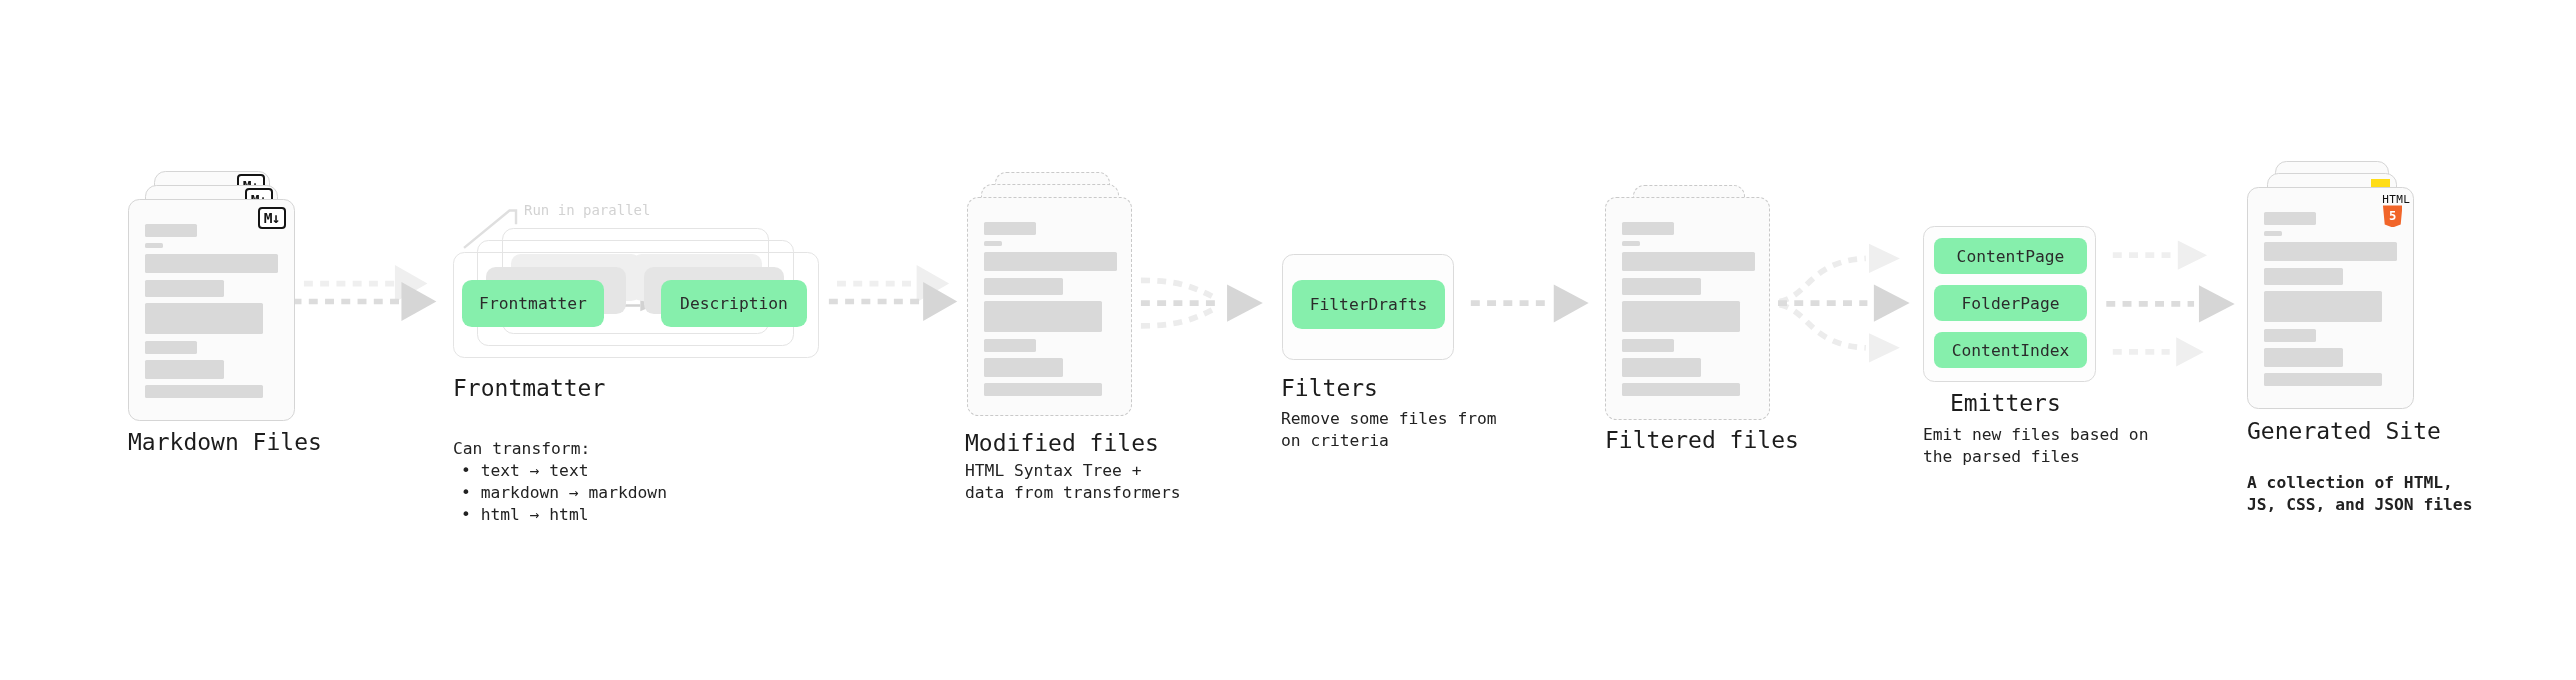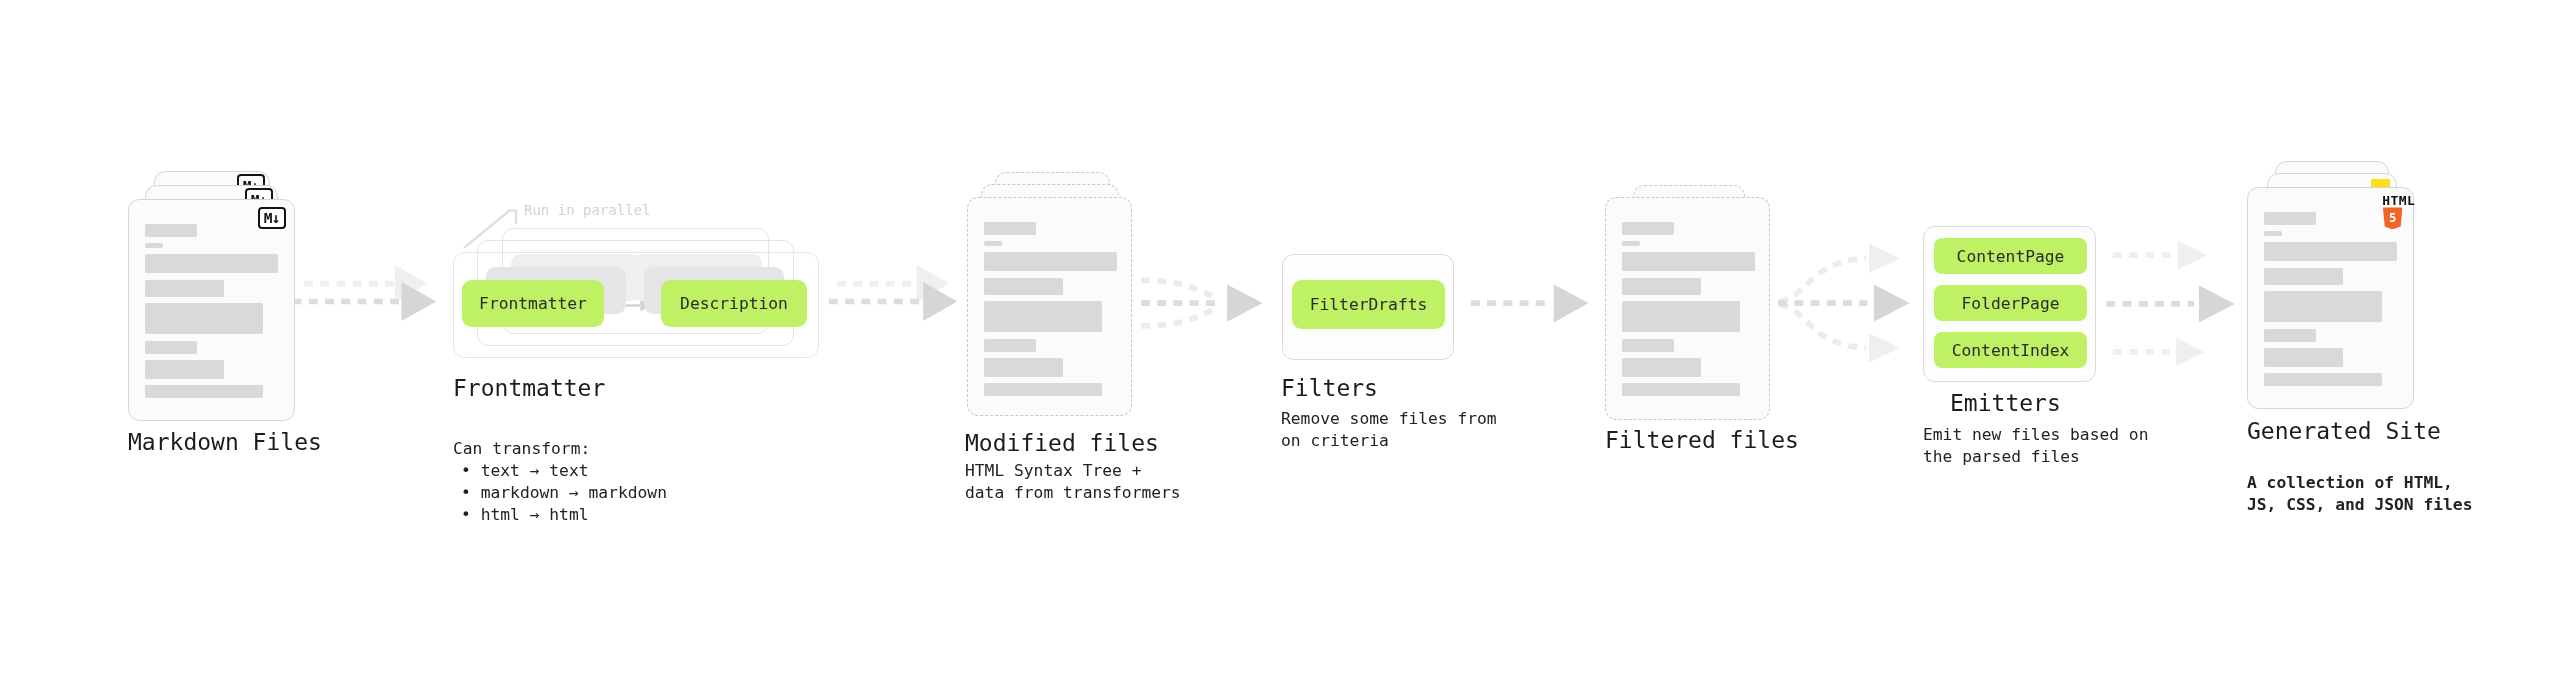--- a/index.html
+++ b/index.html
@@ -28,32 +28,32 @@
     line-height:1; padding:2.4px 4.1px 1.6px 4.1px; letter-spacing:-0.8px;
   }
   .doc-card.back .md-badge { top:2.4px; right:4.1px; }
 
   
   .css-badge { position:absolute; top:2px; right:6.5px; width:19.5px; text-align:right;margin-top:24px; }
   .css-badge .css-txt { font-size:7.3px; font-weight:bold; color:#111; line-height:1; display:block; }
   .css-badge .css-bar { height:3.3px; width:16.3px; margin:0.8px auto 0 auto; background:#2b63e8; }
   .js-badge  { position:absolute; top:4.9px; right:6.5px; width:18.7px; height:10.6px; background:#ffdd17; }
   .html-badge { position:absolute; top:5.7px; right:9.8px; width:21px; text-align:center; }
-  .html-badge .html-txt { font-size:13px; font-weight:bold; color:#111; letter-spacing:0.4px; line-height:1; display:block; }
+  .html-badge .html-txt { font-size:11px; font-weight:normal; color:#111; letter-spacing:0.4px; line-height:1; display:block; }
   .html-badge .shield {
     width:19.5px; height:22px; margin:0.8px auto 0 auto; background:#f16529;
     clip-path:polygon(0 0,100% 0,91% 86%,50% 100%,9% 86%);
     display:flex; align-items:center; justify-content:center;
     color:#ffffff; font-size:12.2px; font-weight:bold;
   }
 
   
   .outline-card { position:absolute; border:1.6px solid #e4e4e4; border-radius:11.4px; background:transparent; }
   .pill {
-    position:absolute; border-radius:9.8px; background:#bef264;
+    position:absolute; border-radius:9.8px; background:#86efac;
     display:flex; align-items:center; justify-content:center;
     font-size:16.3px; color:#2b2b2b;
   }
   .pill.ghost2 { background:#e5e5e5; }
   .pill.ghost3 { background:#efefef; }
   .annotation { position:absolute; font-size:14px; color:#d2d2d2; white-space:nowrap; }
 
   
   .panel-card { position:absolute; background:#fdfdfd; border:1.6px solid #dbdbdb; border-radius:11.4px; }
 

